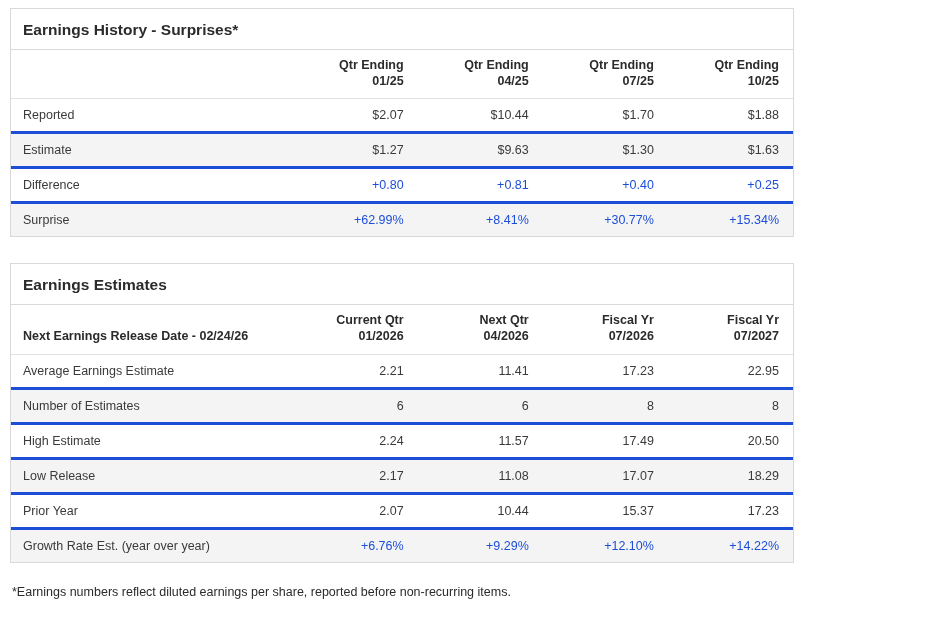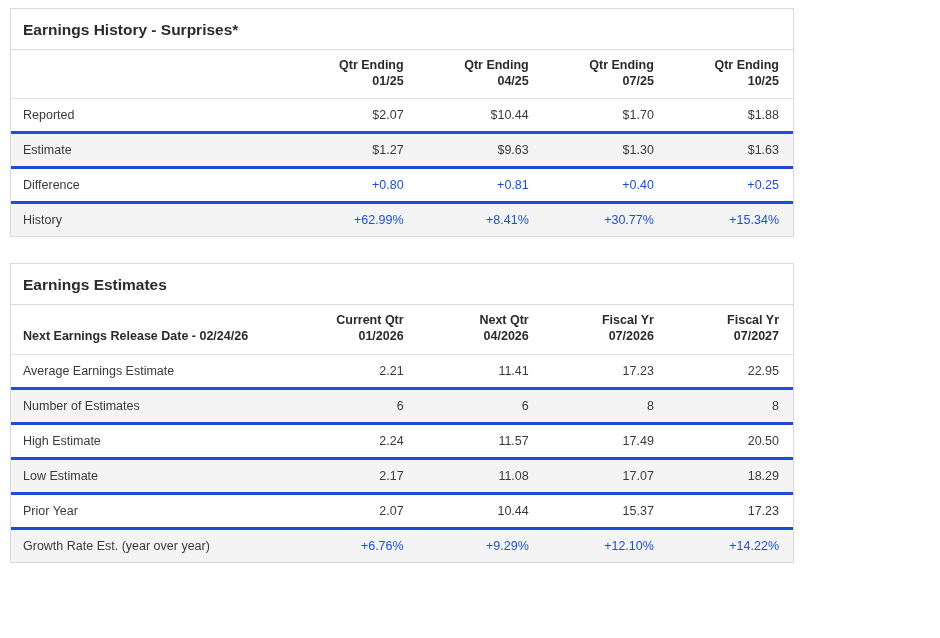--- a/index.html
+++ b/index.html
@@ -145,21 +145,21 @@
           <td>$1.63</td>
         </tr>
         <tr>
           <td class="lbl">Difference</td>
           <td class="pos">+0.80</td>
           <td class="pos">+0.81</td>
           <td class="pos">+0.40</td>
           <td class="pos">+0.25</td>
         </tr>
         <tr class="alt">
-          <td class="lbl">History</td>
+          <td class="lbl">Surprise</td>
           <td class="pos">+62.99%</td>
           <td class="pos">+8.41%</td>
           <td class="pos">+30.77%</td>
           <td class="pos">+15.34%</td>
         </tr>
       </tbody>
     </table>
   </div>
 
   <div class="spacer"></div>
@@ -211,21 +211,21 @@
           <td>8</td>
         </tr>
         <tr>
           <td class="lbl">High Estimate</td>
           <td>2.24</td>
           <td>11.57</td>
           <td>17.49</td>
           <td>20.50</td>
         </tr>
         <tr class="alt">
-          <td class="lbl">Low Estimate</td>
+          <td class="lbl">Low Release</td>
           <td>2.17</td>
           <td>11.08</td>
           <td>17.07</td>
           <td>18.29</td>
         </tr>
         <tr>
           <td class="lbl">Prior Year</td>
           <td>2.07</td>
           <td>10.44</td>
           <td>15.37</td>
@@ -235,14 +235,15 @@
           <td class="lbl">Growth Rate Est. (year over year)</td>
           <td class="pos">+6.76%</td>
           <td class="pos">+9.29%</td>
           <td class="pos">+12.10%</td>
           <td class="pos">+14.22%</td>
         </tr>
       </tbody>
     </table>
   </div>
 
+  <div class="footnote">*Earnings numbers reflect diluted earnings per share, reported before non-recurring items.</div>
 
 </div>
 
 </body></html>

